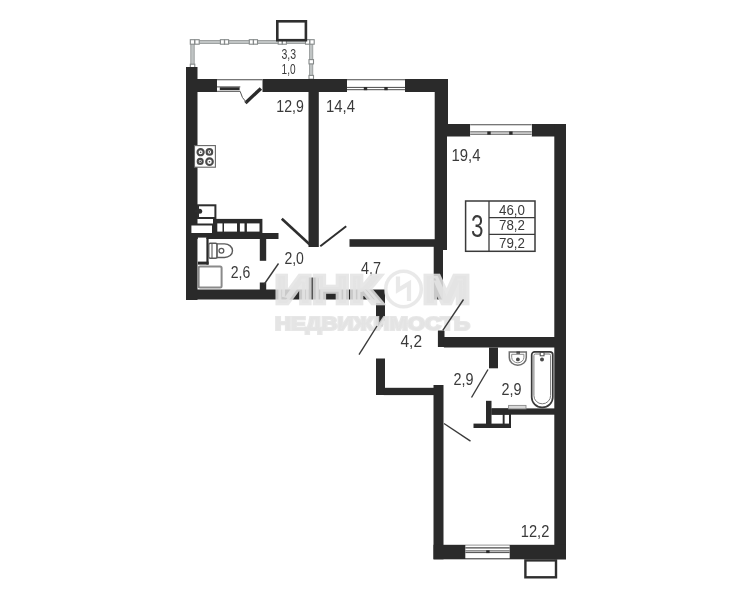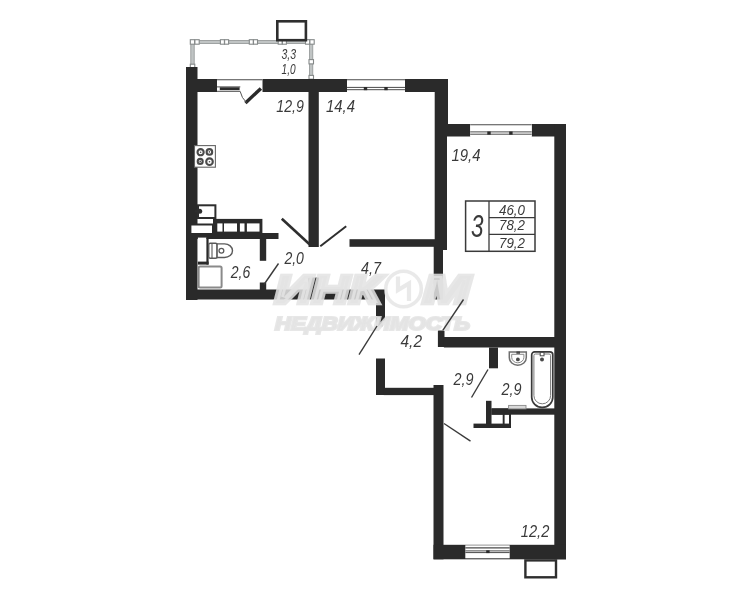--- a/index.html
+++ b/index.html
@@ -1,16 +1,16 @@
 <!DOCTYPE html>
 <html><head>
 <meta charset="utf-8">
 <style>
   html,body{margin:0;padding:0;background:#ffffff;}
-  .wrap{width:683px;height:600px;position:relative;overflow:hidden;background:#fff;font-style:italic;}
+  .wrap{width:683px;height:600px;position:relative;overflow:hidden;background:#fff;}
   text{font-family:"Liberation Sans", sans-serif;fill:#3a3a3a;}
 </style>
 </head>
 <body>
 <div class="wrap">
 <svg width="750" height="600" viewBox="0 0 750 600" xmlns="http://www.w3.org/2000/svg">
 
   <rect x="0" y="0" width="750" height="600" fill="#ffffff"></rect>
 
   <g id="plan">

